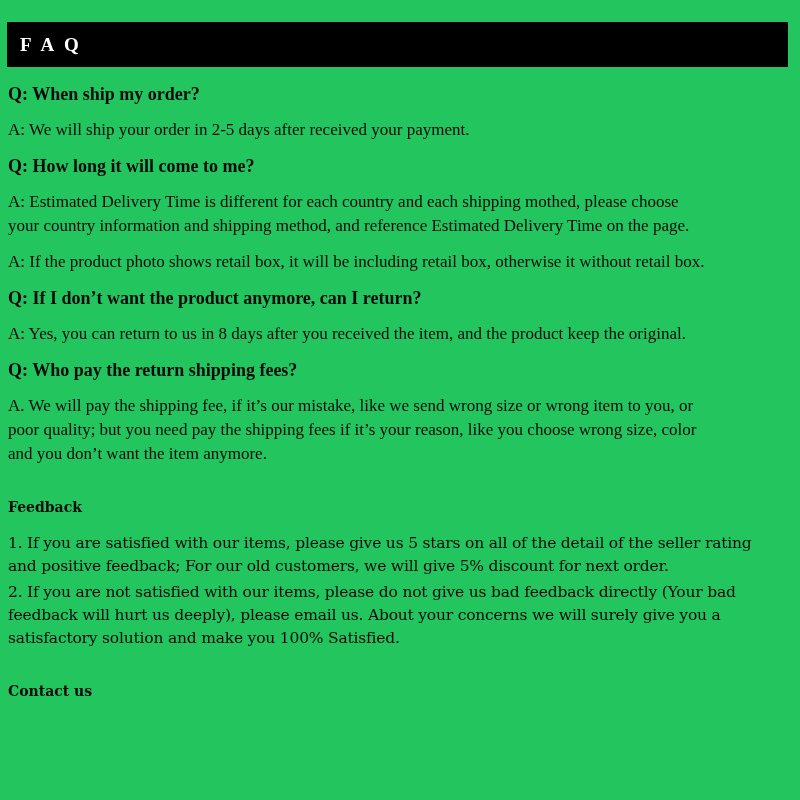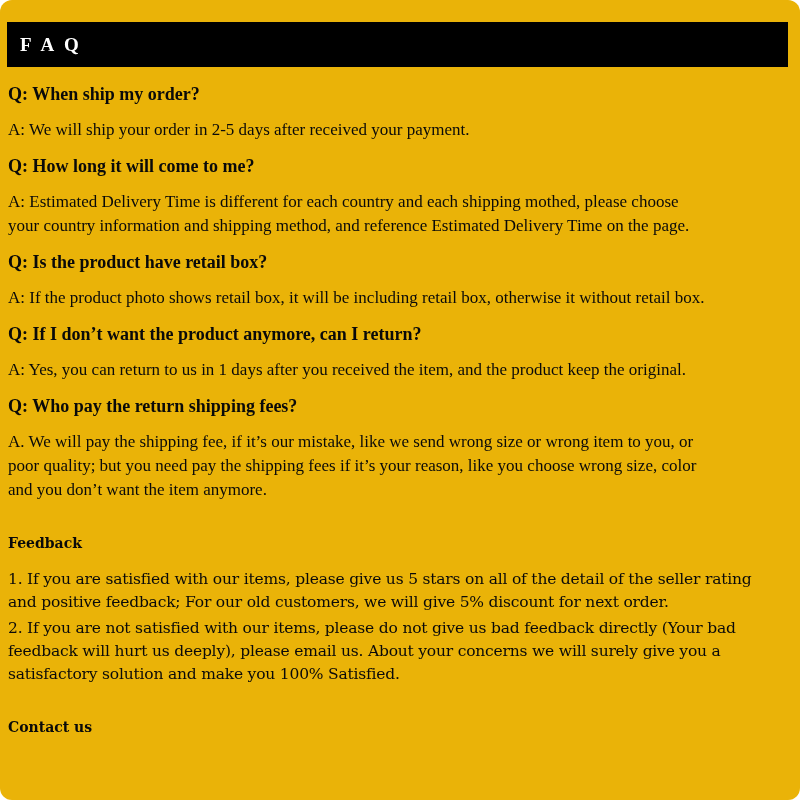--- a/index.html
+++ b/index.html
@@ -5,25 +5,24 @@
   html, body {
     margin: 0;
     padding: 0;
     background: #ffffff;
     width: 800px;
   }
   .page {
     position: relative;
     width: 800px;
     height: 800px;
-    background: #eab308;
+    background: #22c55e;
     color: #0a0a0a;
     overflow: hidden;
     font-family: "Liberation Serif", serif;
-    border-radius: 12px;
   }
   .faq-bar {
     margin: 22px 12px 0 7px;
     height: 45px;
     background: #000000;
     display: flex;
     align-items: center;
     padding-left: 13px;
     box-sizing: border-box;
   }
@@ -86,26 +85,25 @@
       <div class="qa-item">
         <div class="qa-q">Q: When ship my order?</div>
         <div class="qa-a">A: We will ship your order in 2-5 days after received your payment.</div>
       </div>
       <div class="qa-item">
         <div class="qa-q">Q: How long it will come to me?</div>
         <div class="qa-a">A: Estimated Delivery Time is different for each country and each shipping mothed, please choose
 your country information and shipping method, and reference Estimated Delivery Time on the page.</div>
       </div>
       <div class="qa-item">
-        <div class="qa-q">Q: Is the product have retail box?</div>
         <div class="qa-a">A: If  the product photo shows retail box, it will be including retail box, otherwise it without retail box.</div>
       </div>
       <div class="qa-item">
         <div class="qa-q">Q: If  I don’t want the product anymore, can I return?</div>
-        <div class="qa-a">A: Yes, you can return to us in 1 days after you received the item, and the product keep the original.</div>
+        <div class="qa-a">A: Yes, you can return to us in 8 days after you received the item, and the product keep the original.</div>
       </div>
       <div class="qa-item">
         <div class="qa-q">Q: Who pay the return shipping fees?</div>
         <div class="qa-a">A.  We will pay the shipping fee, if  it’s our mistake, like we send wrong size or wrong item to you, or
 poor quality; but you need pay the shipping fees if  it’s your reason, like you choose wrong size, color
 and you don’t want the item anymore.</div>
       </div>
     </div>
 
     <div class="section">

